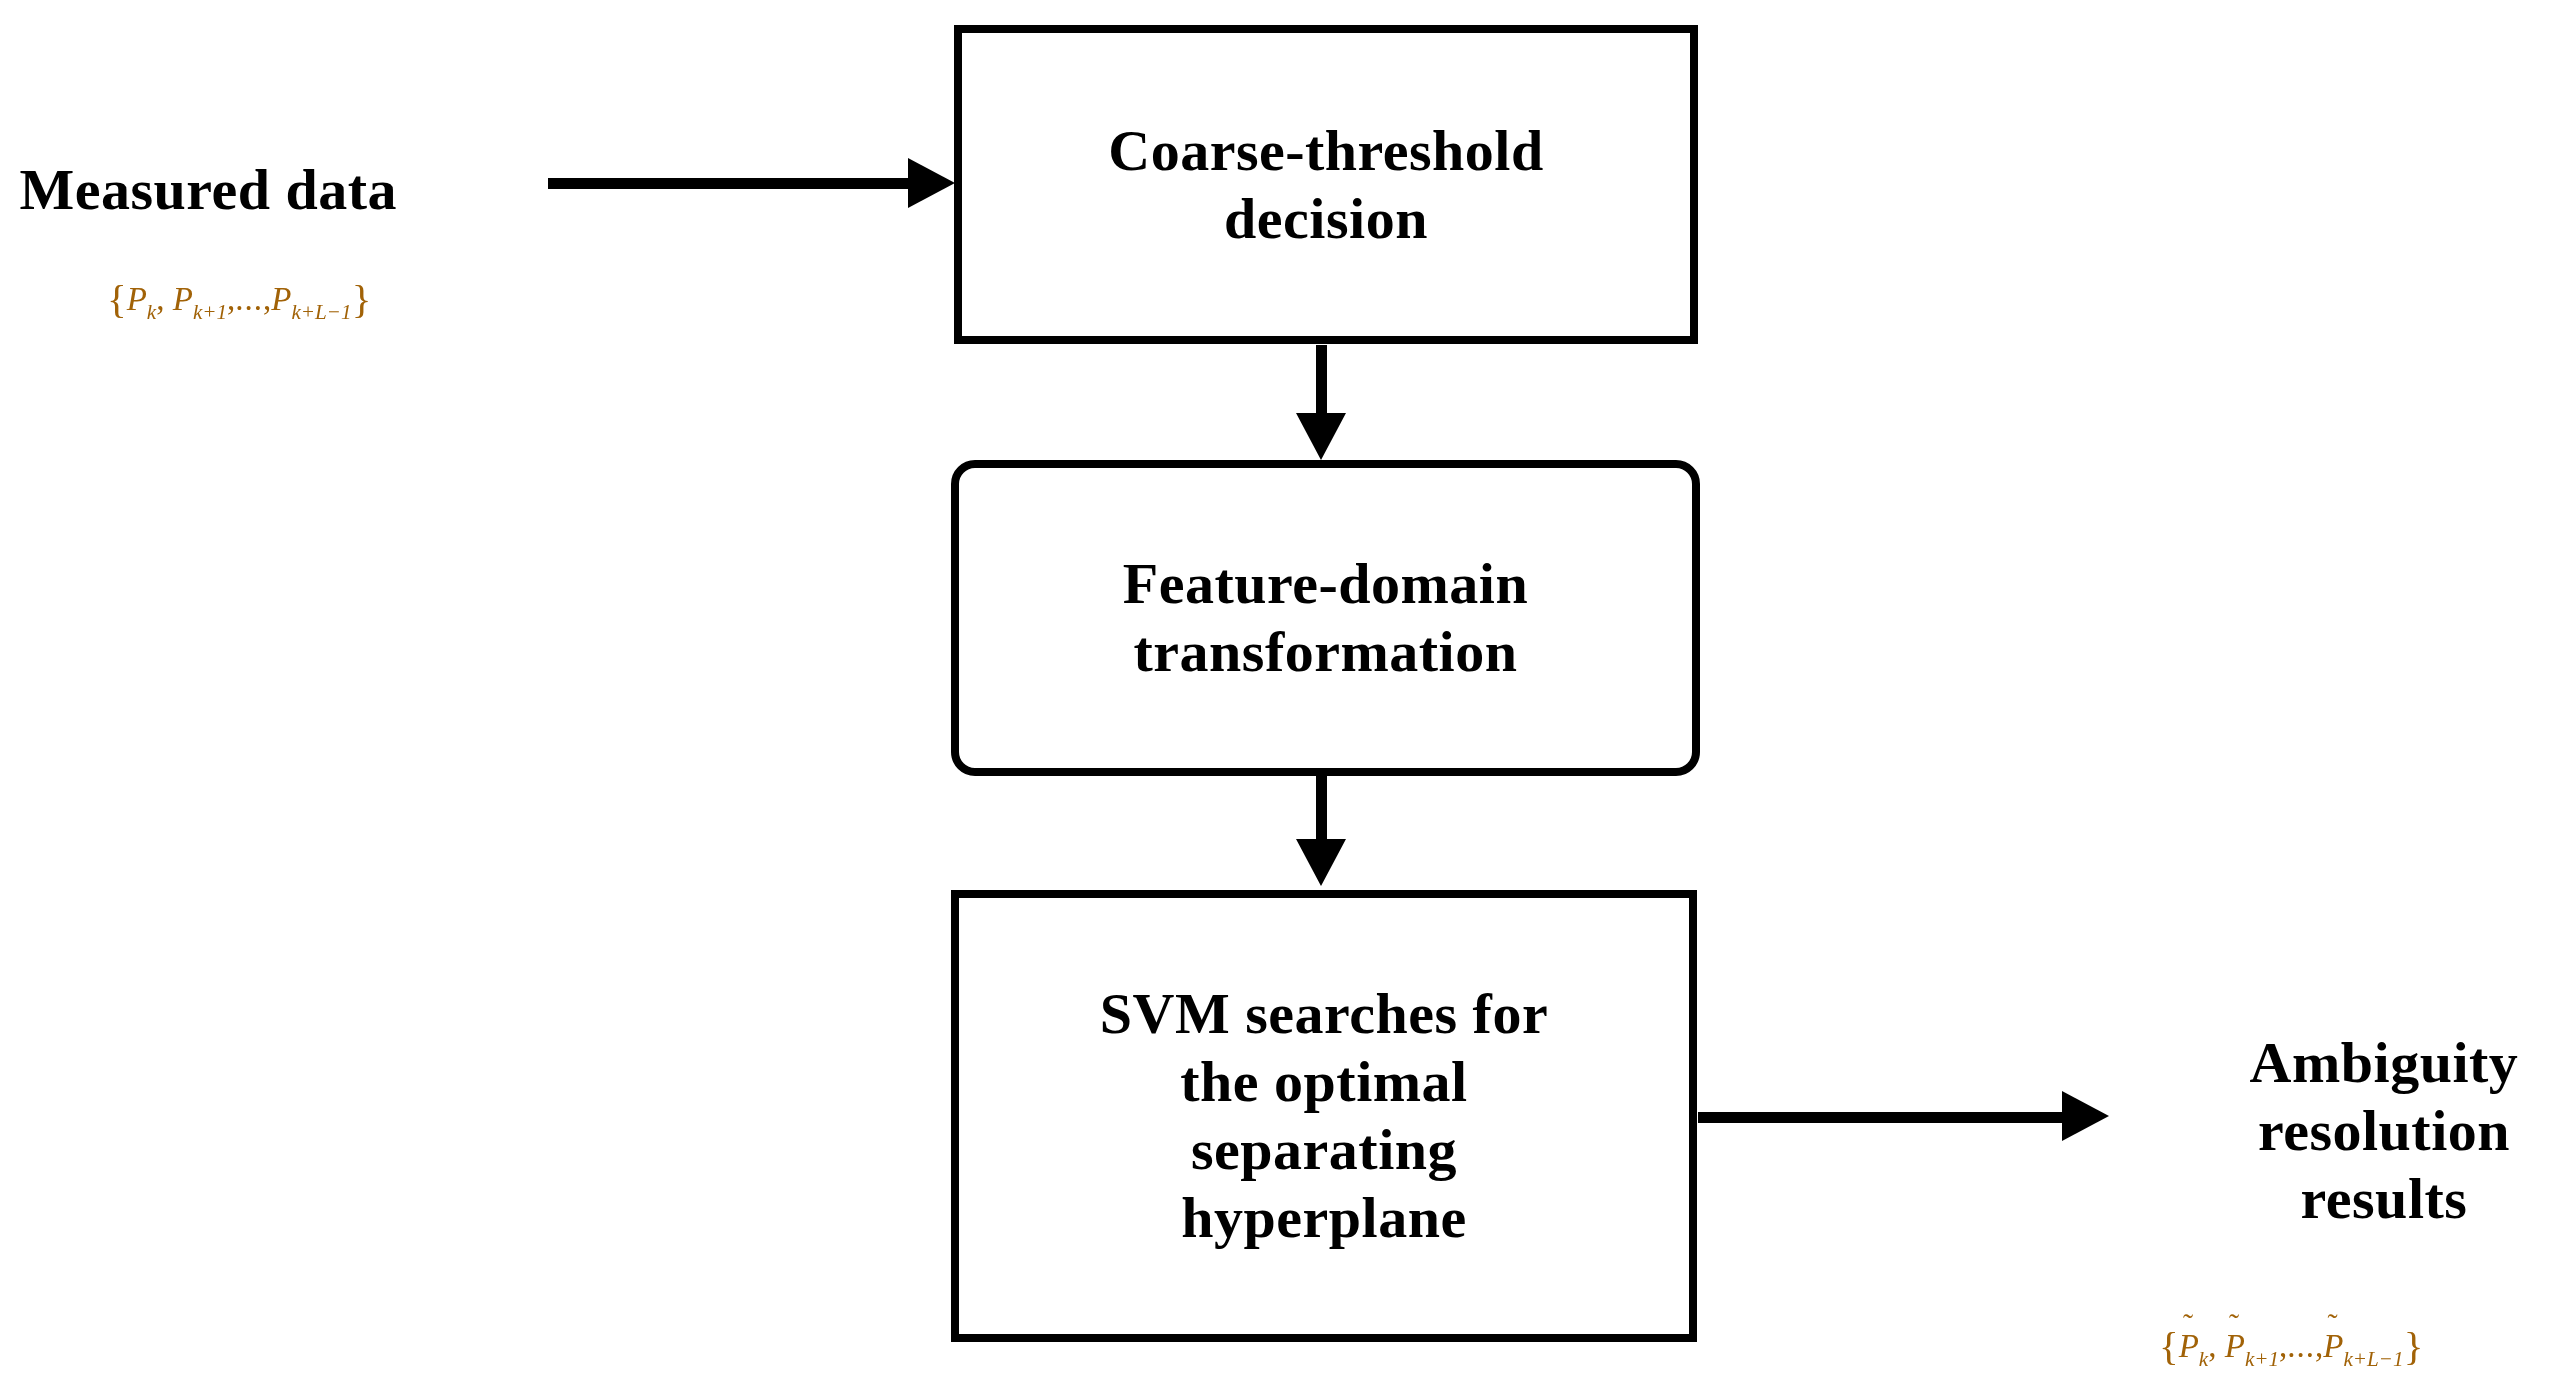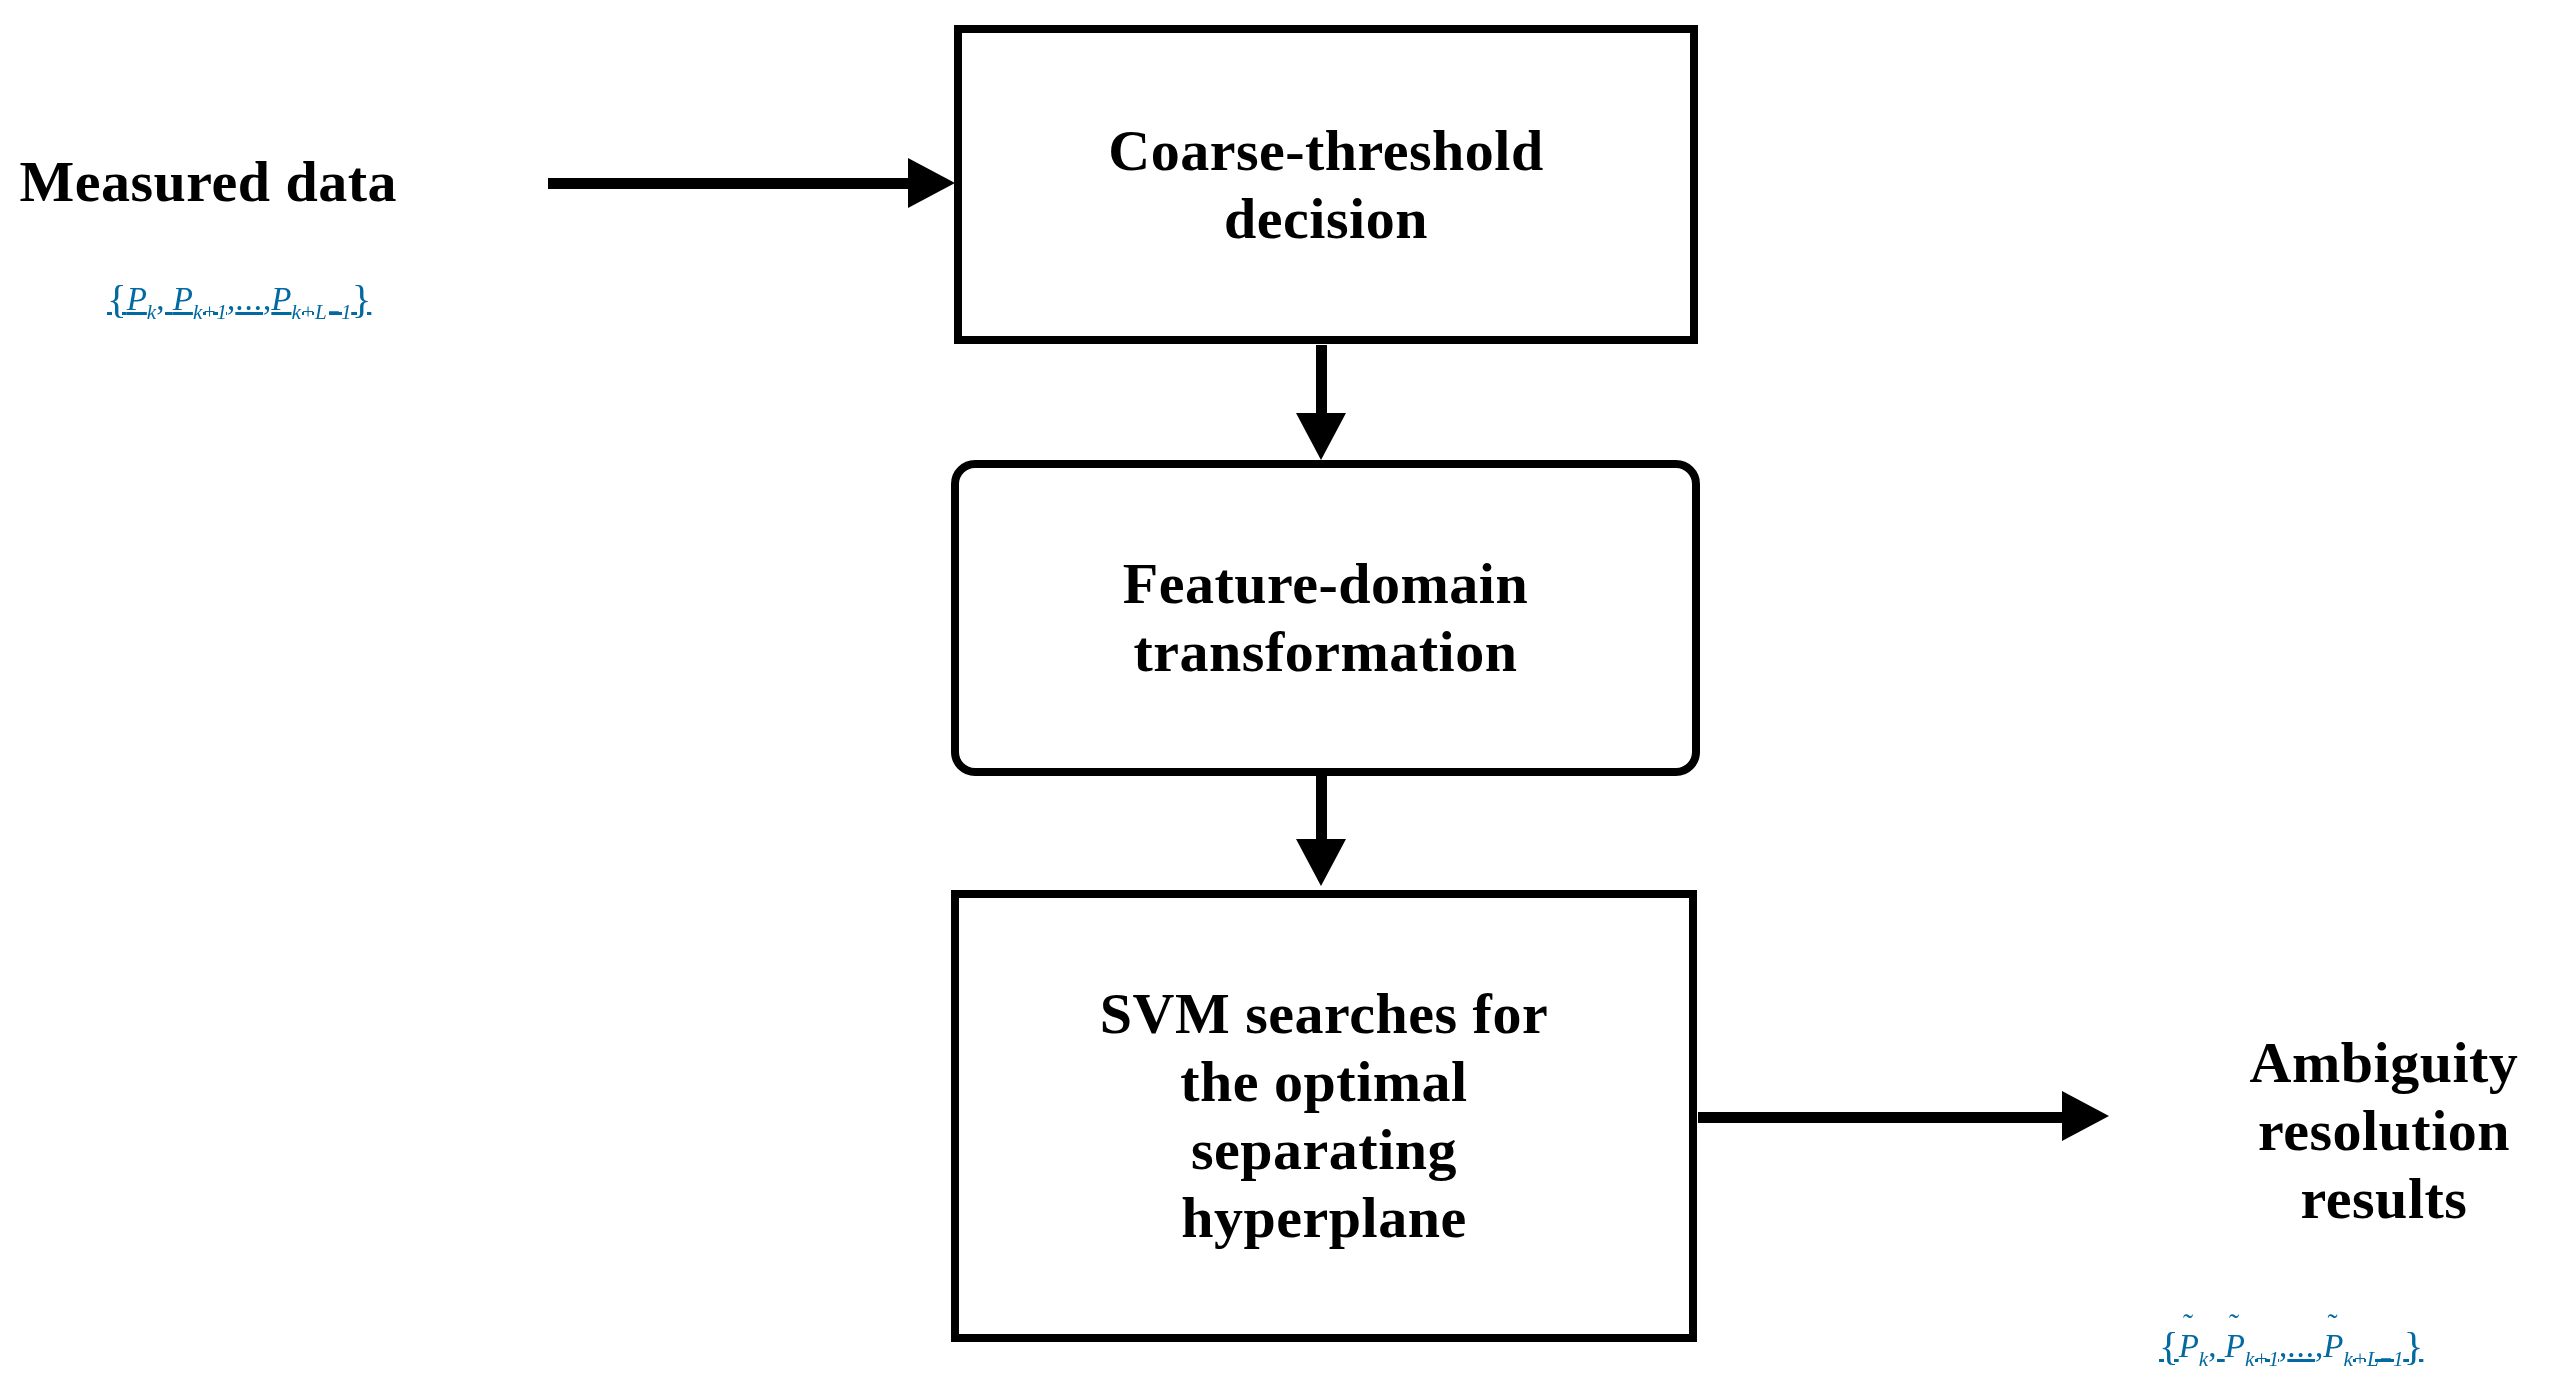--- a/index.html
+++ b/index.html
@@ -47,40 +47,39 @@
     position: absolute;
     font-weight: bold;
     font-size: 58px;
     line-height: 1.17;
     text-align: center;
     white-space: pre-line;
     letter-spacing: 0.5px;
   }
   #label-measured-data {
     left: 19.5px;
-    top: 148px;
+    top: 156px;
     width: 531px;
     text-align: left;
   }
   #label-output-title {
     left: 2192px;
     top: 993px;
     width: 384px;
     margin-top: 36px;
   }
 
   
   .math {
     position: absolute;
     font-family: "Liberation Serif", "DejaVu Serif", serif;
     font-size: 33px;
     font-style: italic;
     white-space: nowrap;
-    color: #0369a1;
-    text-decoration: underline;
+    color: #a16207;
   }
   .math .brace {
     font-style: normal;
     font-size: 41px;
     vertical-align: -2.9px;
   }
   .math sub {
     font-size: 0.64em;
     font-style: italic;
     vertical-align: -0.42em;

